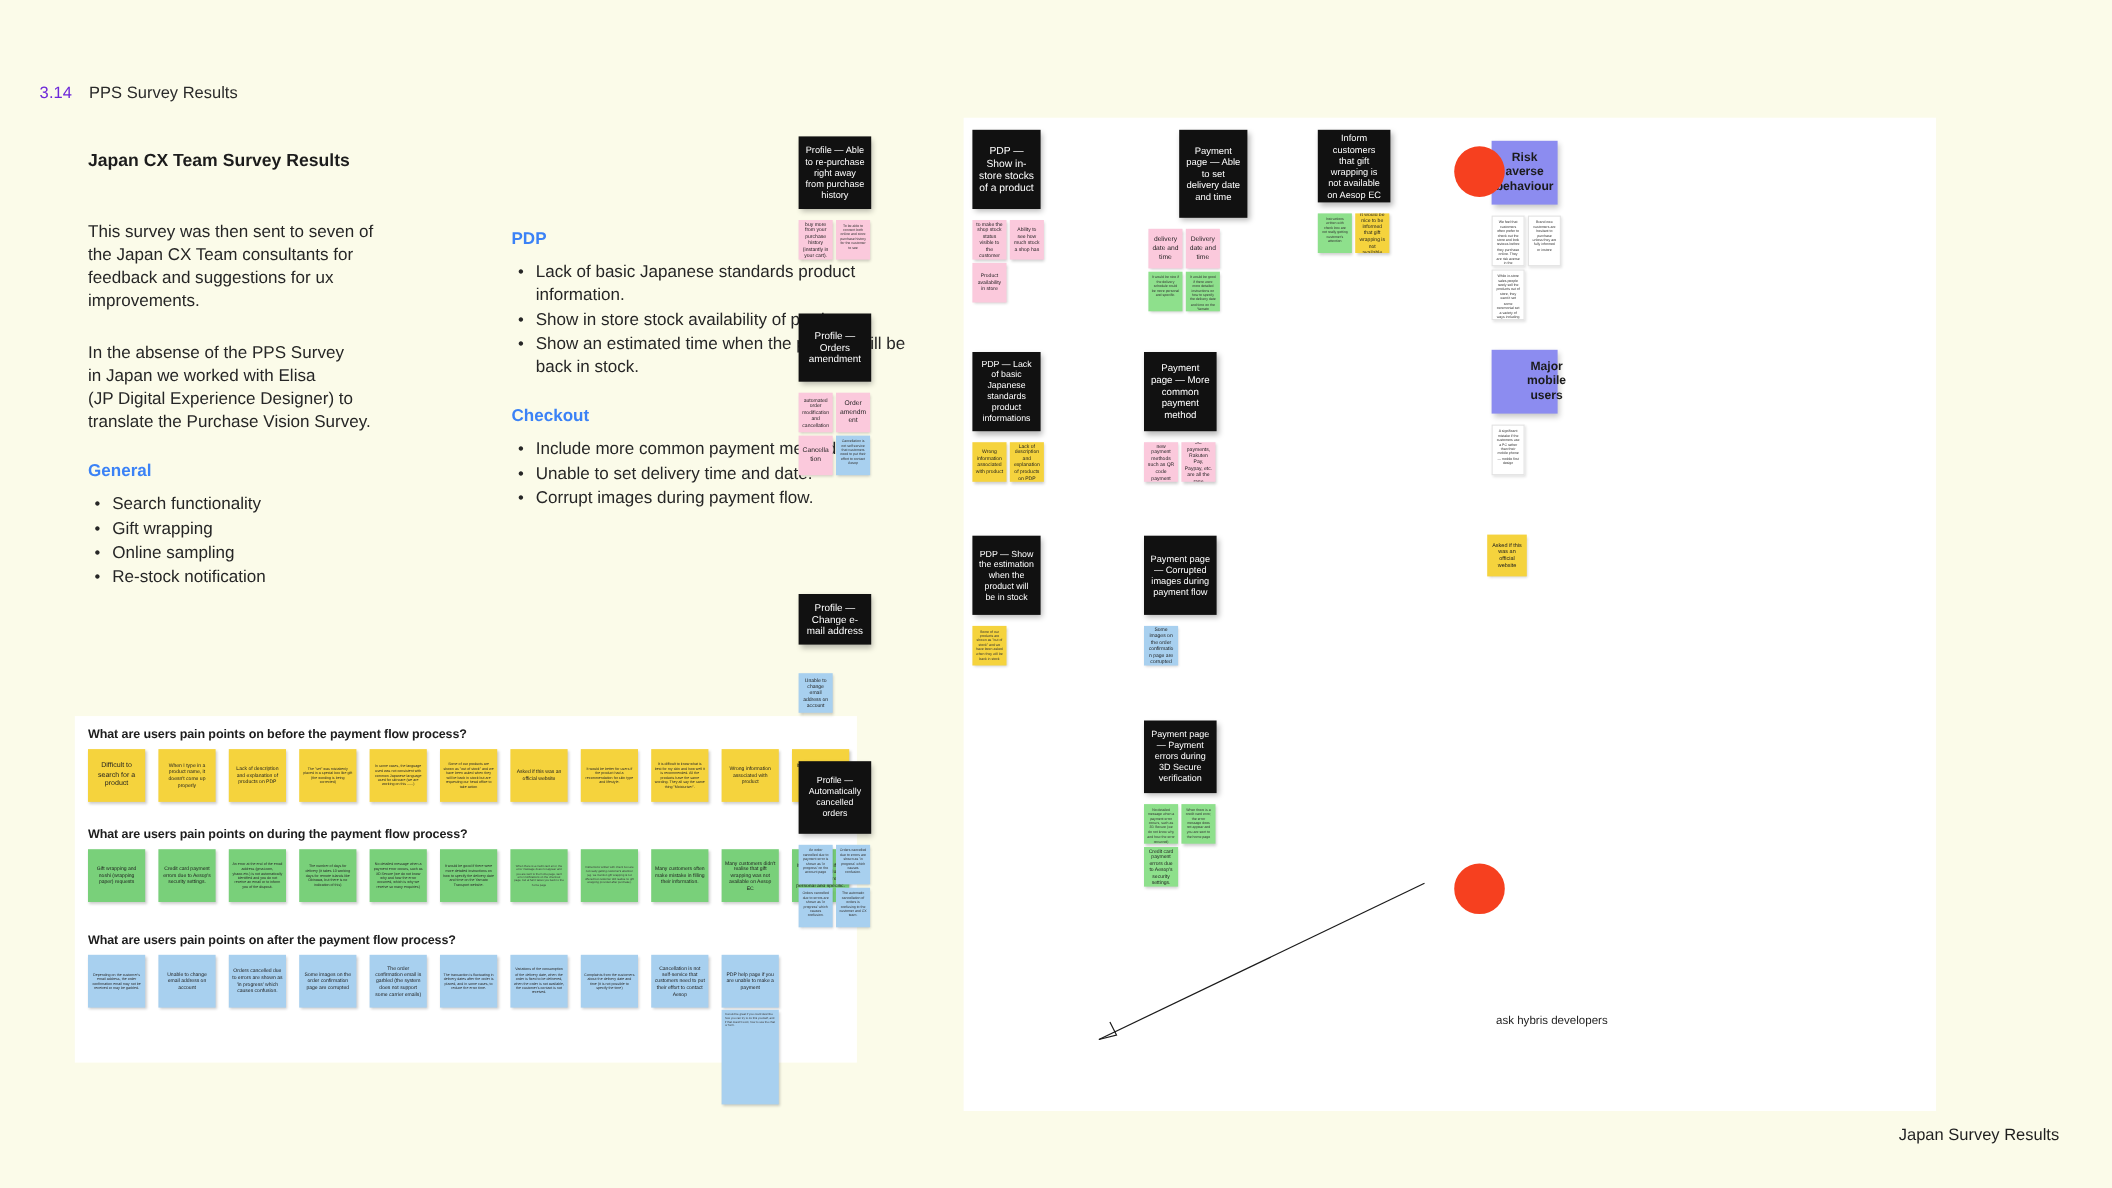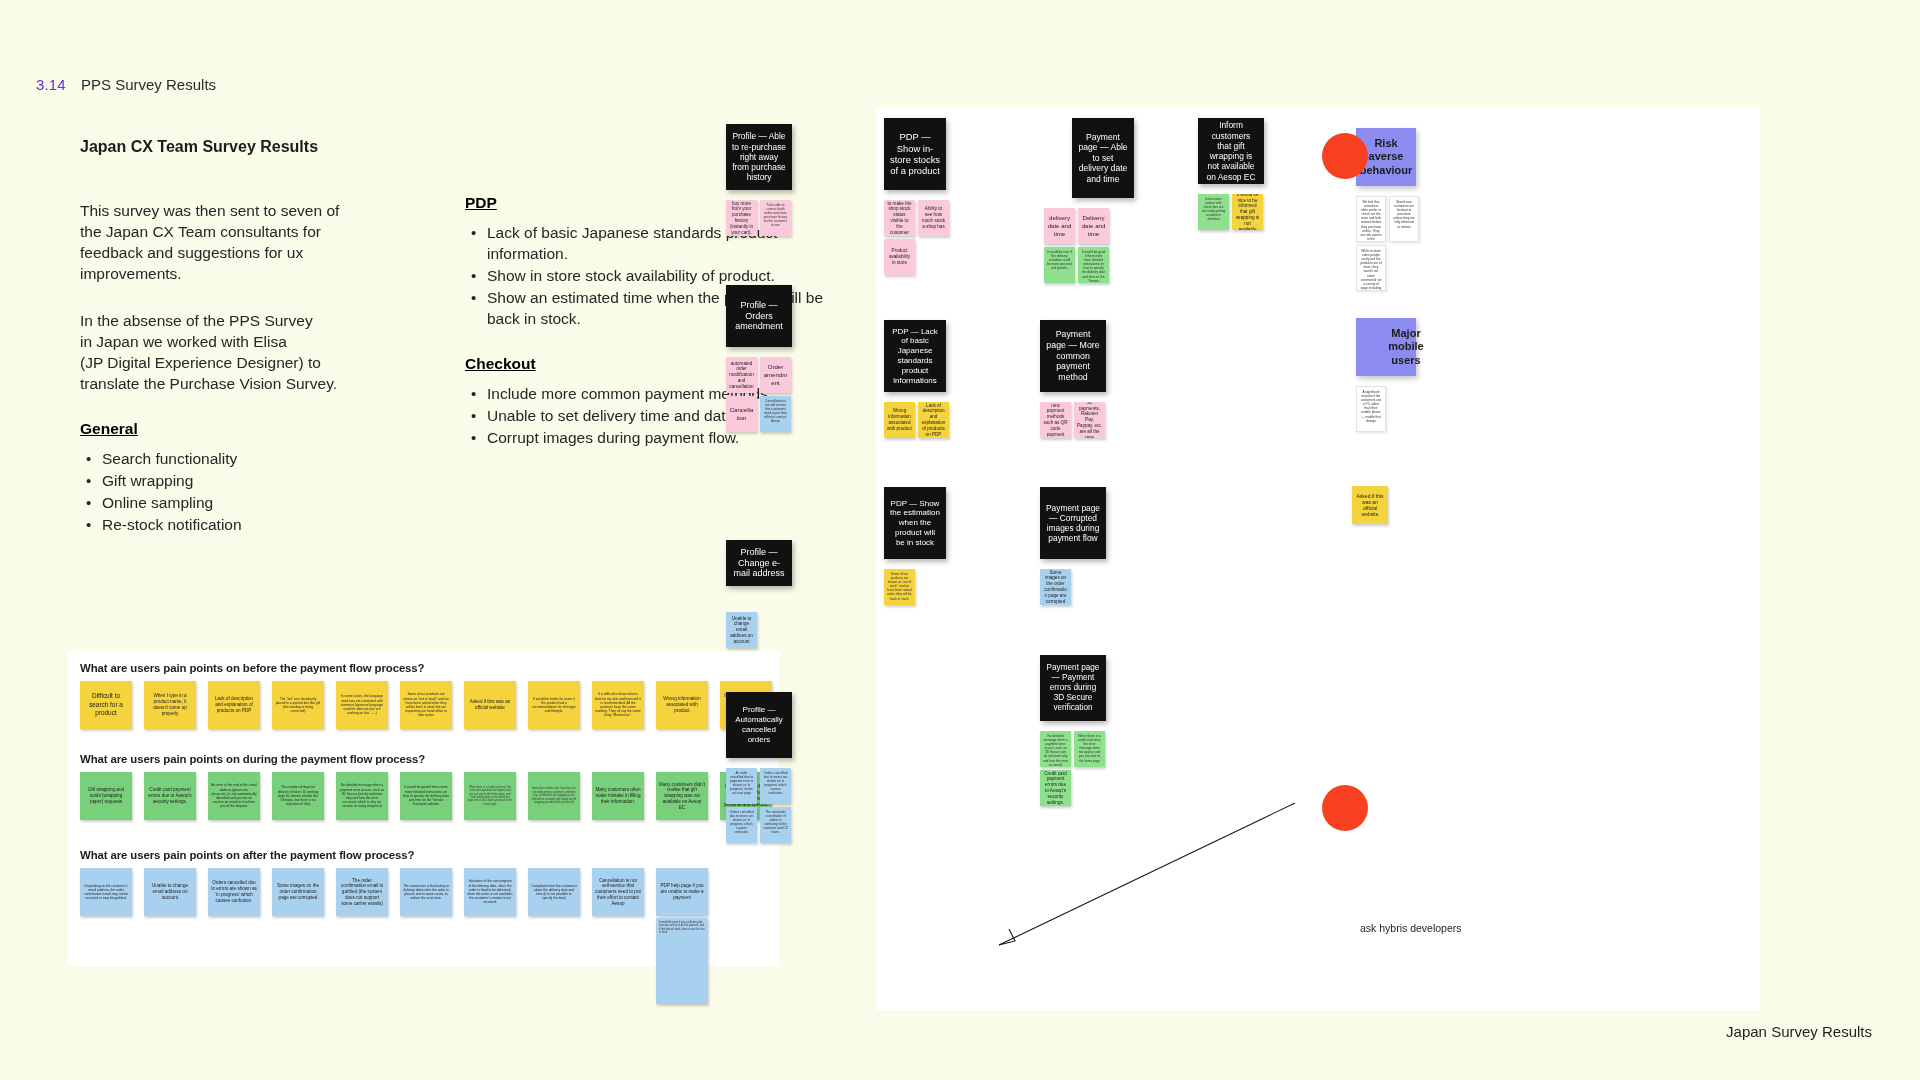--- a/index.html
+++ b/index.html
@@ -28,22 +28,22 @@
   }
 
   
   .col-a { position: absolute; left: 80px; top: 200px; width: 290px; }
   .col-b { position: absolute; left: 465px; top: 190px; width: 360px; }
   .para {
     font-size: 15.5px; line-height: 21px; color: #262626;
     margin-bottom: 26px; white-space: pre-line;
   }
   .sub-head {
-    font-size: 15.5px; font-weight: 700; color: #000000;
-    margin-bottom: 10px; margin-top: 4px; text-decoration: underline;
+    font-size: 15.5px; font-weight: 700; color: #3b82f6;
+    margin-bottom: 10px; margin-top: 19px;
   }
   ul.pts { list-style: none; margin: 0 0 26px 0; padding: 0; }
   ul.pts li {
     position: relative; font-size: 15.5px; line-height: 21px;
     color: #262626; padding-left: 22px; margin-bottom: 1px;
   }
   ul.pts li:before {
     content: "\2022"; position: absolute; left: 6px; top: 0;
     font-size: 15px; color: #262626;
   }

